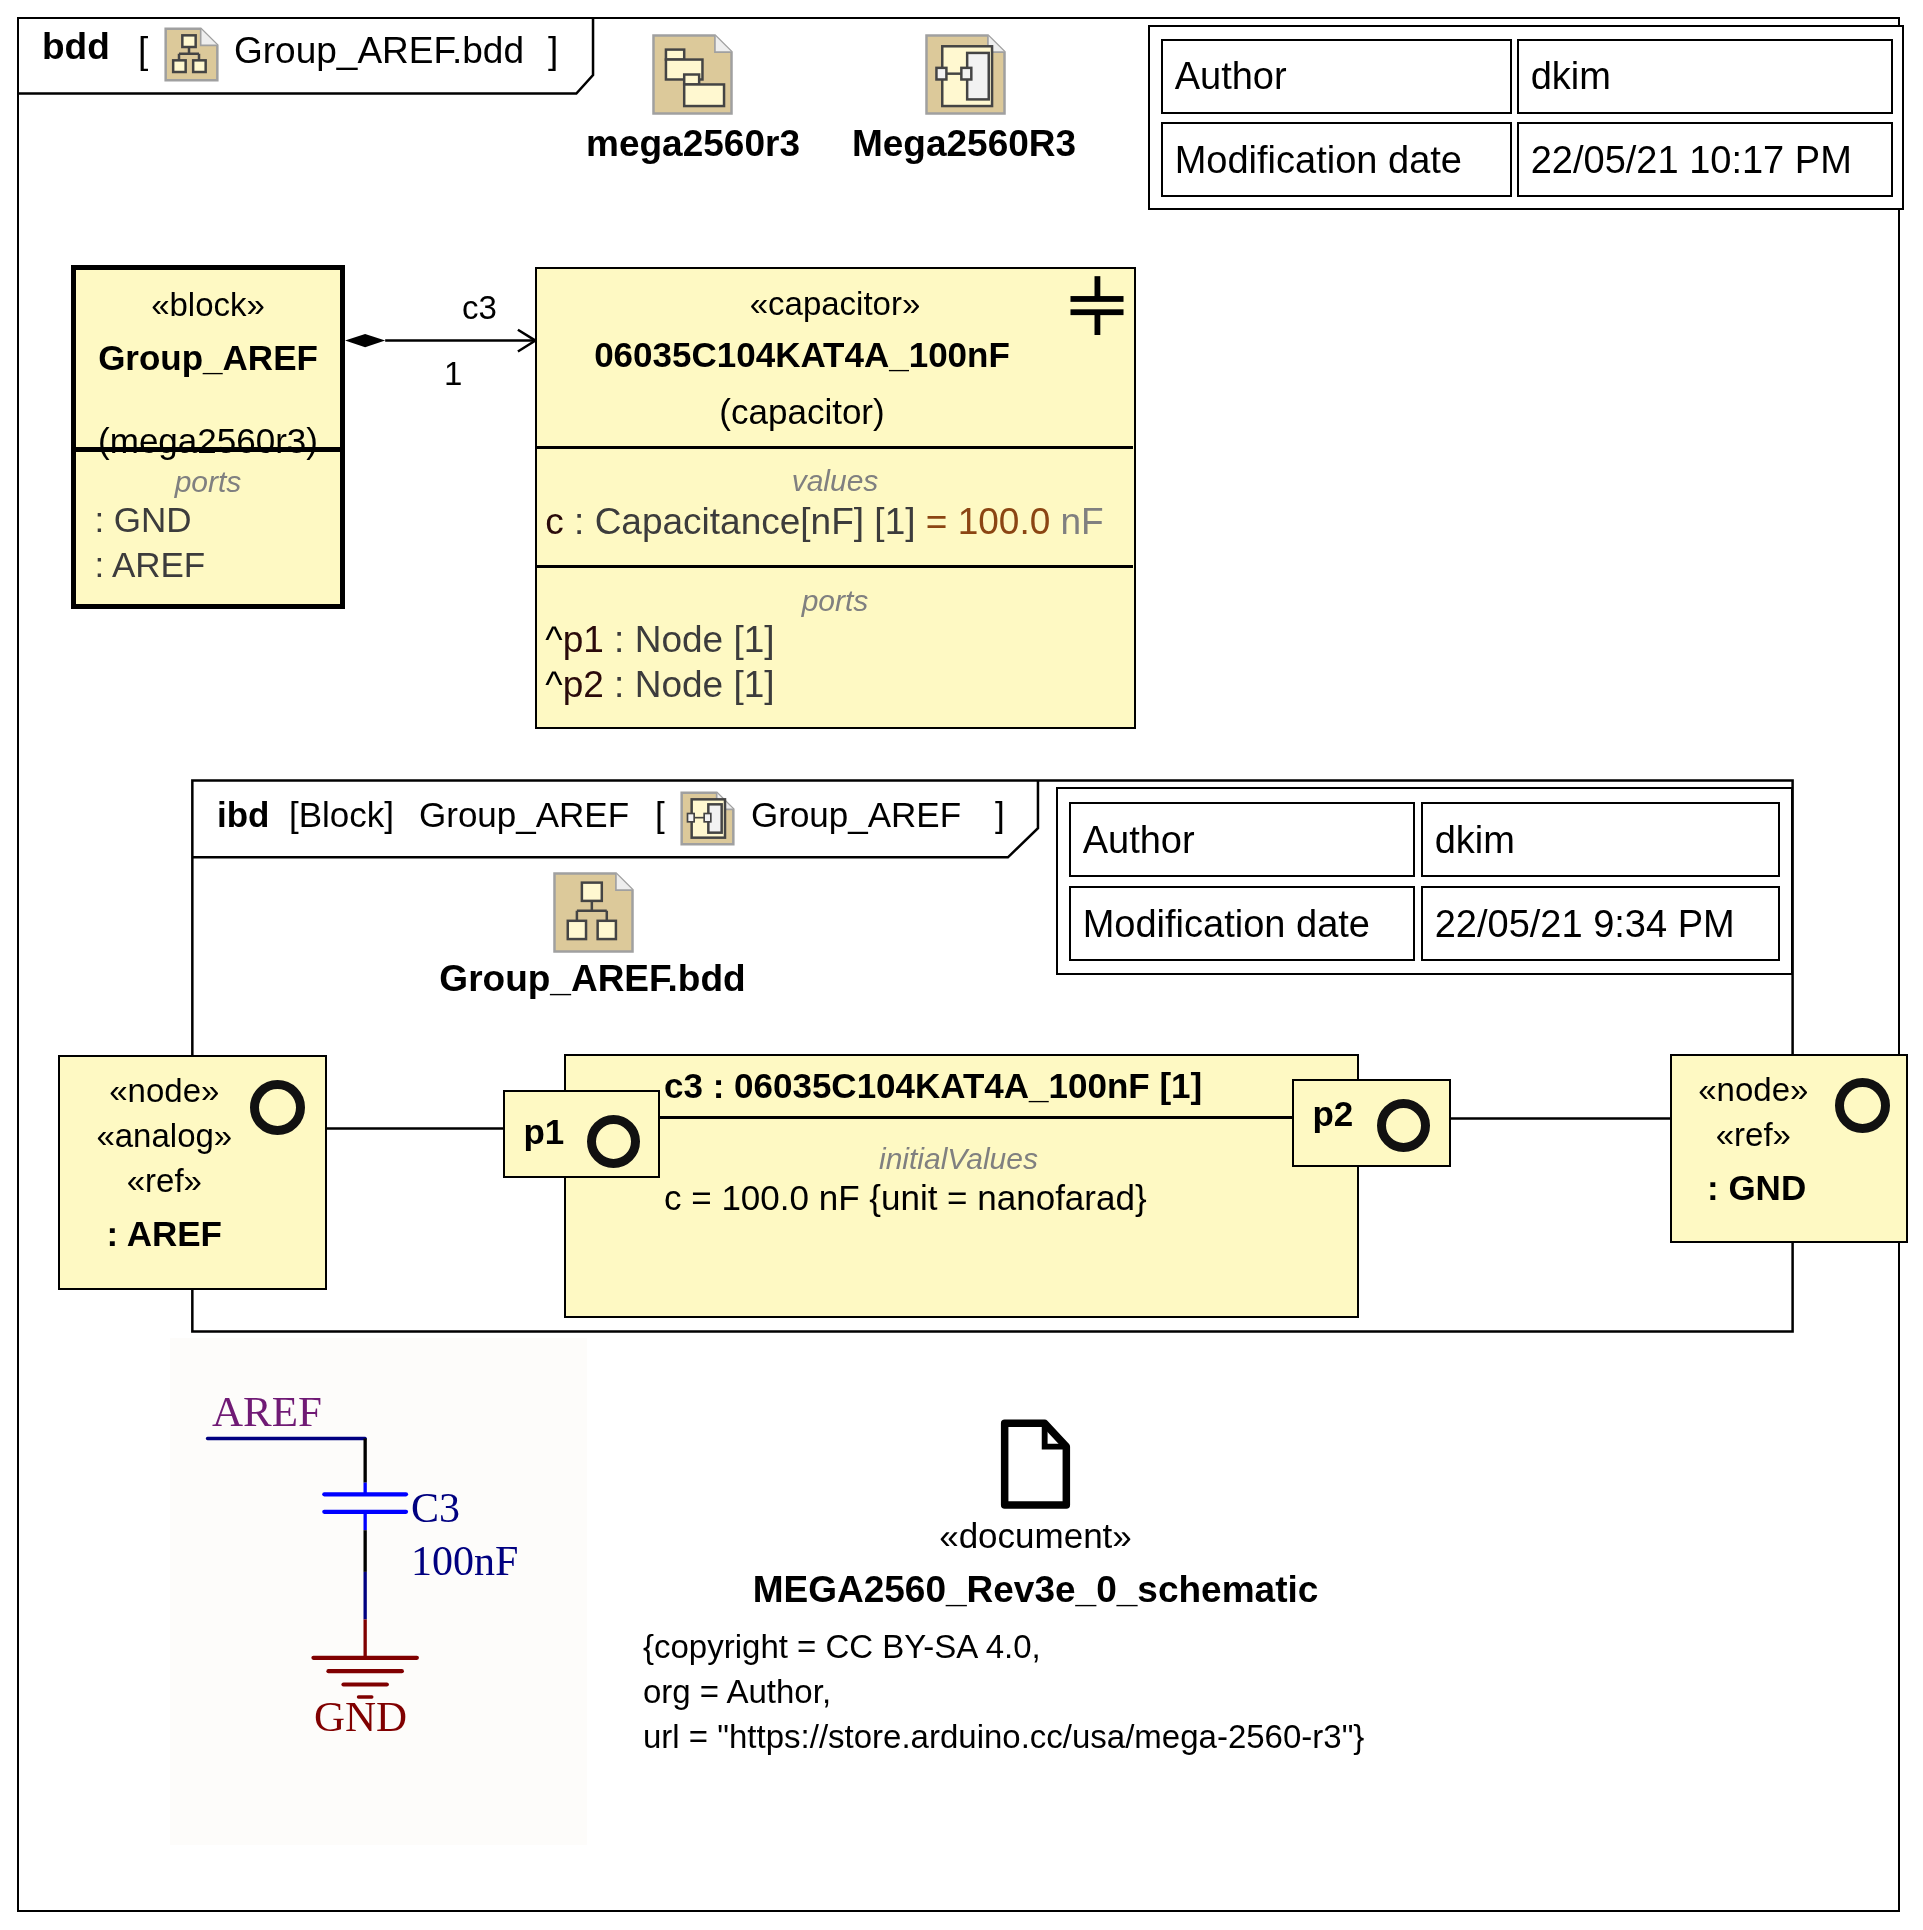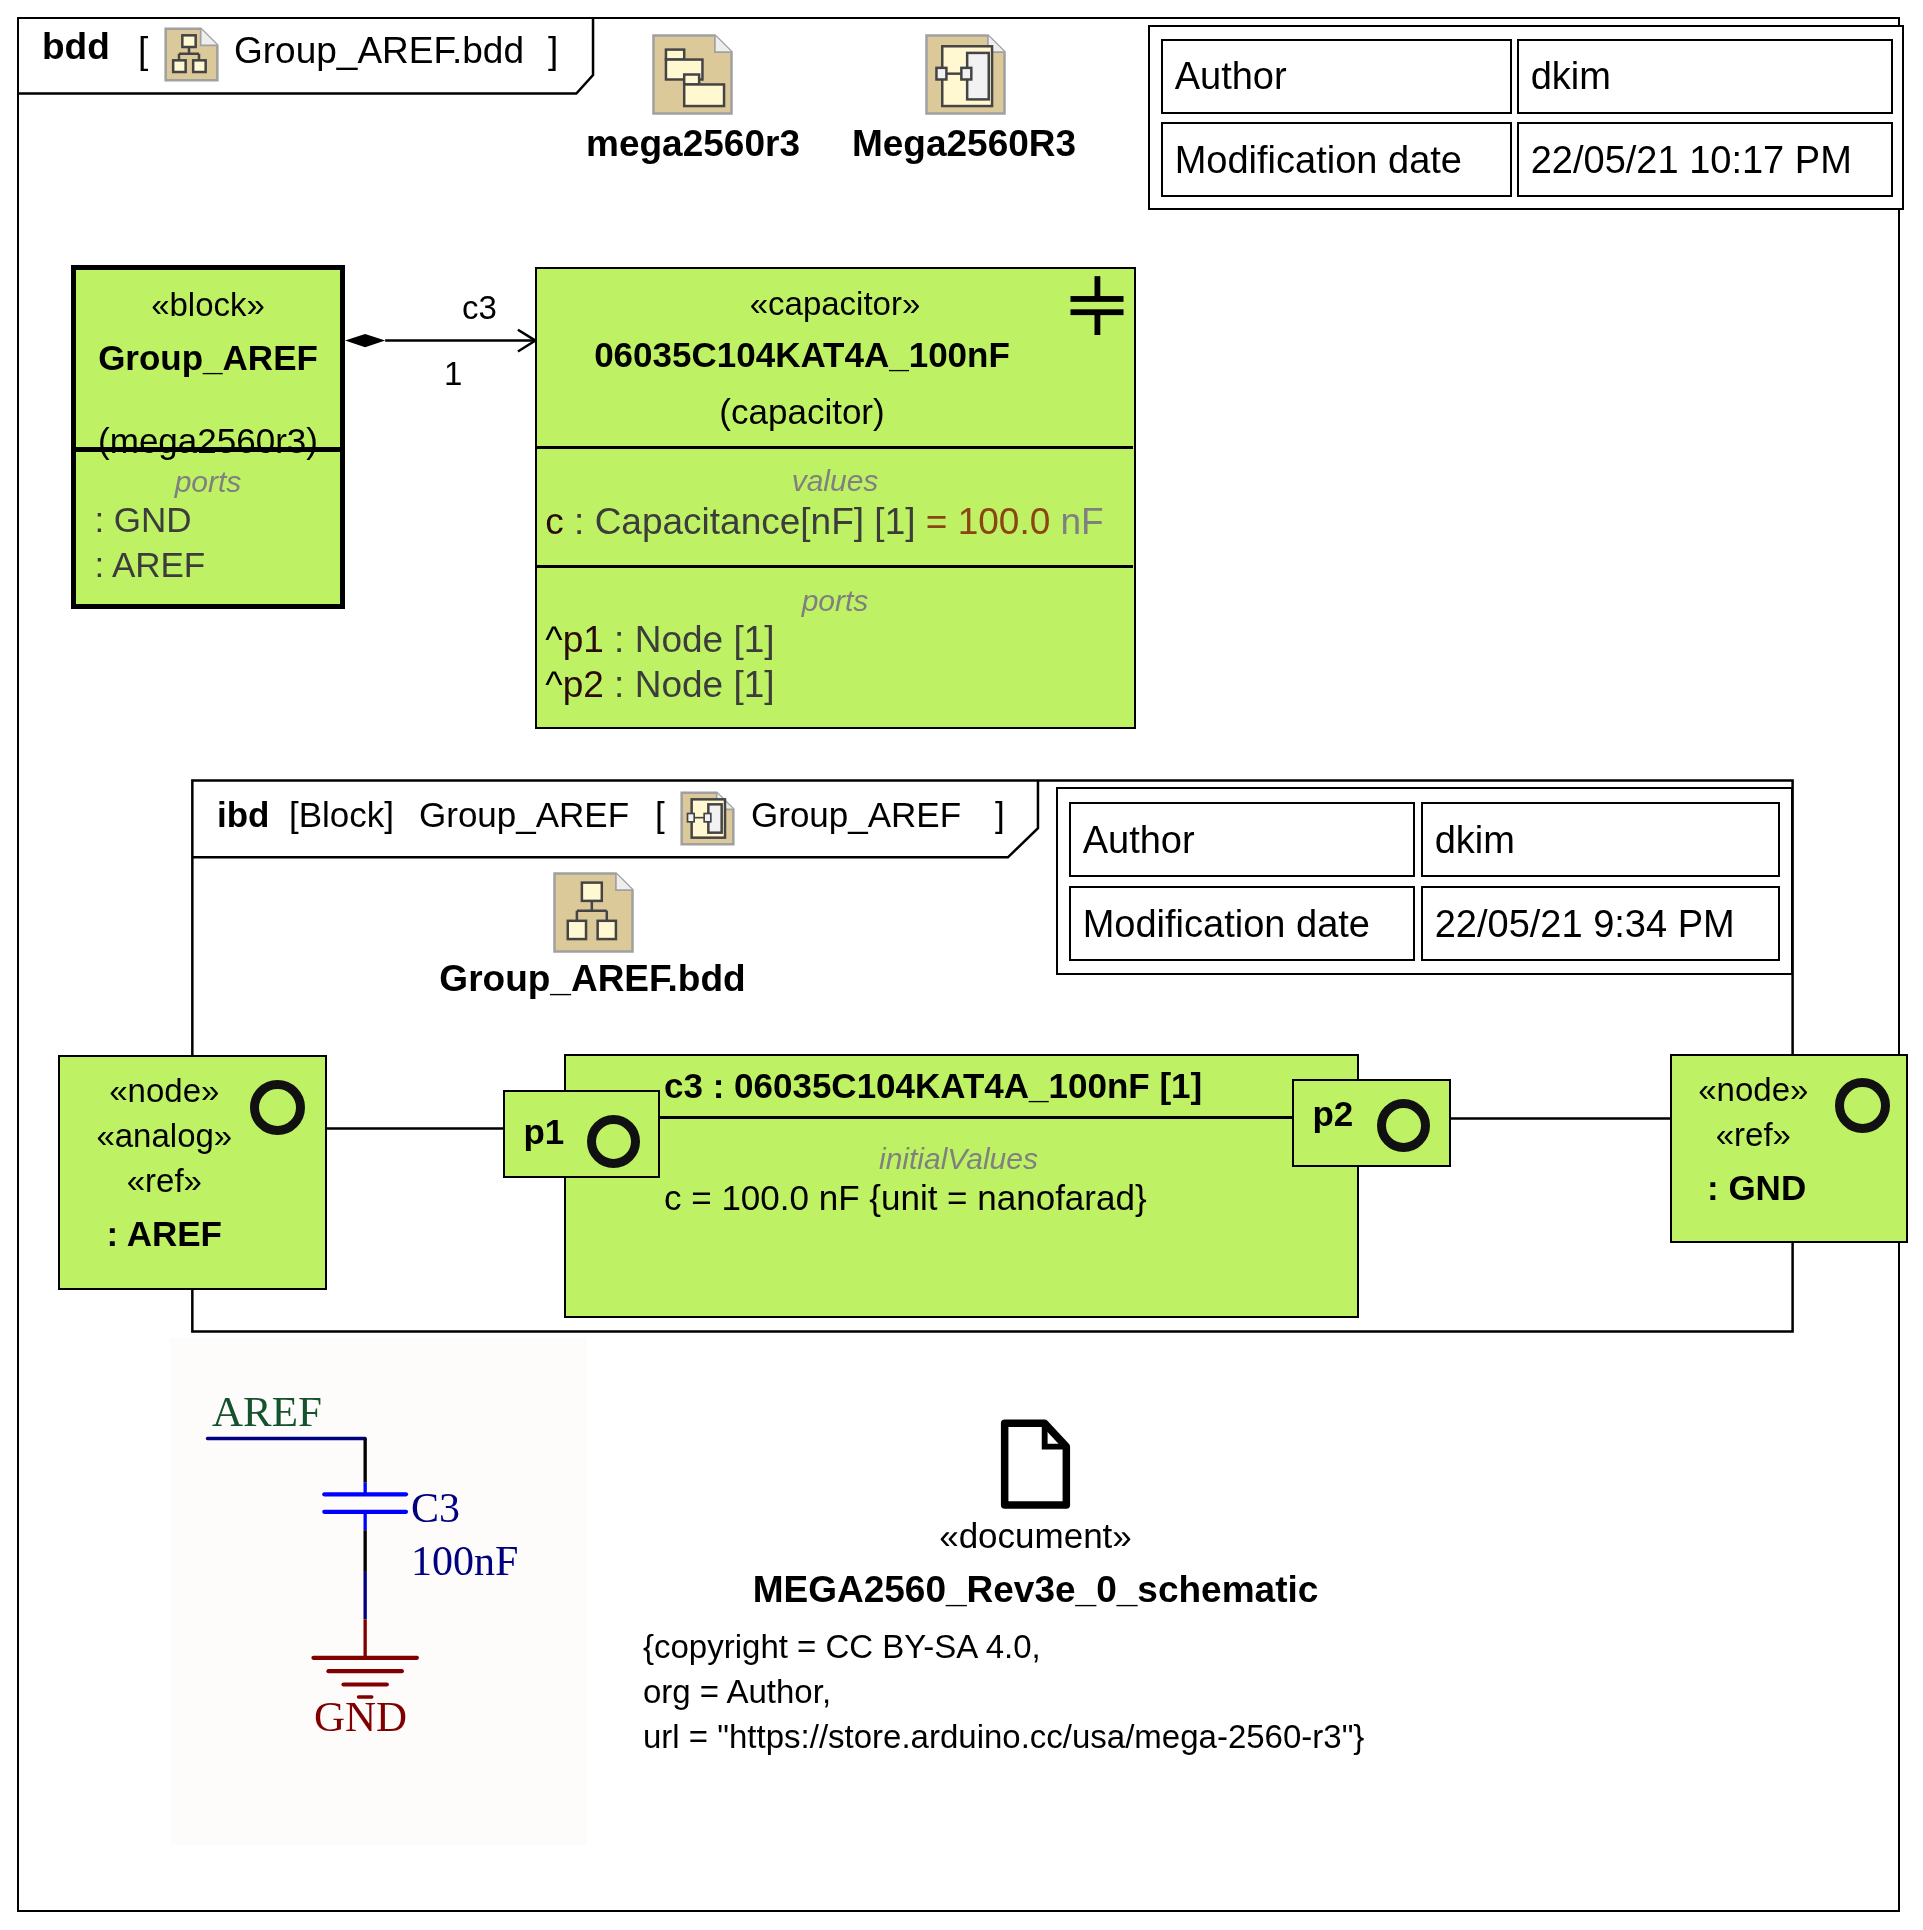--- a/index.html
+++ b/index.html
@@ -1,19 +1,19 @@
 <!DOCTYPE html>
 <html style="font-size:13.4px"><head>
 <meta charset="utf-8">
 <style>
   html, body { margin:0; padding:0; background:#ffffff; }
   body { width:1924px; height:1930px; position:relative; overflow:hidden;
          font-family:"Liberation Sans", "DejaVu Sans", sans-serif; color:#000; }
   .abs { position:absolute; }
-  .box { position:absolute; border:2.5px solid #000; background:#bef264; box-sizing:border-box; }
+  .box { position:absolute; border:2.5px solid #000; background:#fef9c3; box-sizing:border-box; }
   .bold { font-weight:bold; }
   .center { text-align:center; }
   .gray { color:#808080; font-style:italic; }
   .dark { color:#3c3c3c; }
   svg { position:absolute; left:0; top:0; overflow:visible; }
   .txt { position:absolute; white-space:nowrap; line-height:1; }
 </style>
 </head>
 <body>
 
@@ -225,21 +225,21 @@
     <line x1="185" y1="208" x2="283" y2="208" stroke="#0000ff" stroke-width="5" stroke-linecap="round"></line>
     <line x1="234" y1="208" x2="234" y2="230" stroke="#0000ff" stroke-width="4"></line>
     <line x1="234" y1="230" x2="234" y2="280" stroke="#000" stroke-width="4"></line>
     <line x1="234" y1="280" x2="234" y2="337" stroke="#000080" stroke-width="4"></line>
     <line x1="234" y1="337" x2="234" y2="383" stroke="#800000" stroke-width="4"></line>
     <line x1="172" y1="383" x2="296" y2="383" stroke="#800000" stroke-width="5" stroke-linecap="round"></line>
     <line x1="190" y1="399" x2="278" y2="399" stroke="#800000" stroke-width="5" stroke-linecap="round"></line>
     <line x1="208" y1="415" x2="260" y2="415" stroke="#800000" stroke-width="5" stroke-linecap="round"></line>
     <line x1="226" y1="430" x2="242" y2="430" stroke="#800000" stroke-width="4" stroke-linecap="round"></line>
   </svg>
-  <div class="txt" style="left:42px;top:52px;font-family:'Liberation Serif', serif;font-size:43px;color:#14532d;">AREF</div>
+  <div class="txt" style="left:42px;top:52px;font-family:'Liberation Serif', serif;font-size:43px;color:#701a75;">AREF</div>
   <div class="txt" style="left:241px;top:149px;font-family:'Liberation Serif', serif;font-size:42px;color:#000080;">C3</div>
   <div class="txt" style="left:241px;top:202px;font-family:'Liberation Serif', serif;font-size:42px;color:#000080;">100nF</div>
   <div class="txt" style="left:144px;top:357px;font-family:'Liberation Serif', serif;font-size:43px;color:#800000;">GND</div>
 </div>
 
 <div class="abs" style="left:618px;top:1411px;width:818px;height:351px;">
   <div class="abs" style="left:380px;top:6.7px;width:75px;height:94px;">
     <svg width="75" height="94" viewBox="0 0 90 112">
       <path d="M8 6 H56 L82 34 V104 H8 Z" fill="#fff" stroke="#000" stroke-width="9" stroke-linejoin="round"></path>
       <path d="M56 6 V34 H82" fill="none" stroke="#000" stroke-width="7"></path>

